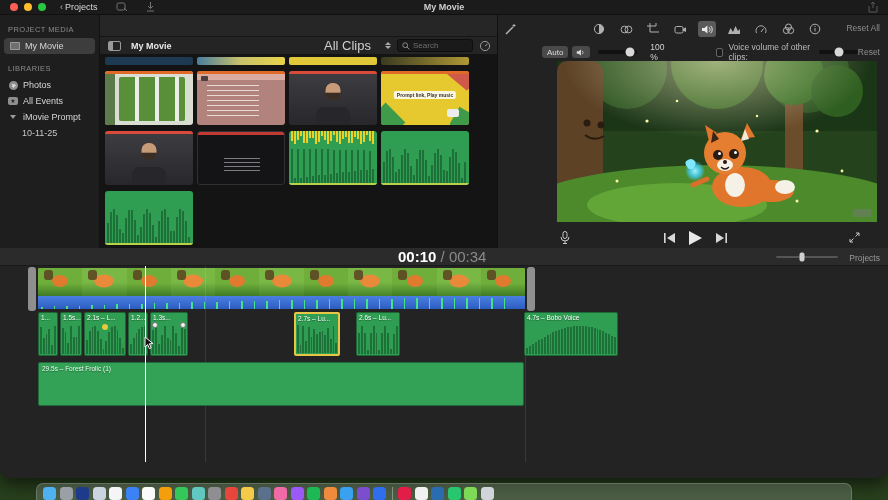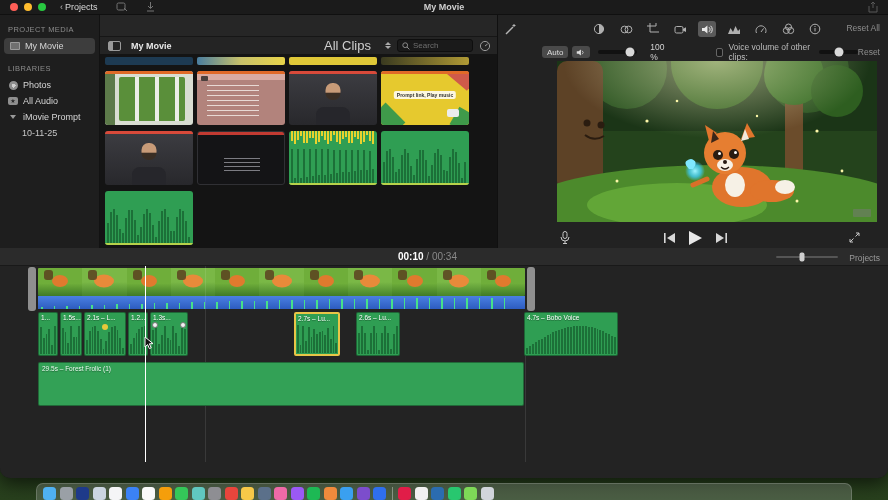--- a/index.html
+++ b/index.html
@@ -105,21 +105,21 @@
   .slider .kn{position:absolute;top:50%;transform:translate(-50%,-50%);width:9px;height:9px;border-radius:50%;background:#d8d8d8}
   .checkbox{width:9px;height:9px;border:1px solid #666;border-radius:2px;background:#1a1a1a}
   .viewer{position:absolute;left:59px;top:46px;width:320px;height:161px;background:#000;overflow:hidden}
   .transport{position:absolute;left:0;top:212px;width:100%;height:21px;display:flex;align-items:center}
   .tgroup{position:absolute;left:166px;display:flex;gap:14px;align-items:center}
   .fsbtn{position:absolute;right:28px}
   .micbtn{position:absolute;left:62px}
   
   .timeline{position:absolute;left:0;top:248px;width:888px;height:230px;background:#232323}
   .tl-head{position:absolute;left:0;top:0;width:100%;height:18px;background:#2b2b2b;border-bottom:1px solid #191919;display:flex;align-items:center}
-  .timecode{position:absolute;left:398px;font-size:10px;color:#fff;font-weight:bold}
+  .timecode{position:absolute;left:398px;font-size:15px;color:#fff;font-weight:bold}
   .timecode .dur{color:#8a8a8a;font-weight:normal}
   .zoomslider{position:absolute;right:50px;top:8px;width:62px;height:2px;background:#555;border-radius:1px}
   .zoomslider .th{position:absolute;left:42%;top:50%;transform:translate(-50%,-50%);width:5px;height:9px;border-radius:2px;background:#cfcfcf}
   .settings{position:absolute;right:8px;top:5px;font-size:8.5px;color:#9a9a9a}
   .tracks{position:absolute;left:0;top:18px;width:100%;height:212px}
   .bracket{position:absolute;width:8px;height:44px;background:#8f8f8f;border-radius:3px;top:1px}
   .filmstrip{position:absolute;left:38px;top:2px;width:487px;height:28px;display:flex;overflow:hidden;border-radius:1px}
   .frame{flex:none;width:44.3px;height:28px;position:relative;background:linear-gradient(#6fae3a 55%,#3f7a26 100%)}
   .frame:before{content:"";position:absolute;left:50%;top:45%;transform:translate(-50%,-50%);width:16px;height:12px;border-radius:50%;background:#e07a2e}
   .frame:after{content:"";position:absolute;left:6px;top:2px;width:9px;height:10px;border-radius:3px;background:#5a3a1e;opacity:.8}
@@ -195,21 +195,21 @@
     <div class="sb-row">
       <span class="sb-ico">
           <span class="flower"></span>
         </span>
       <span>Photos</span>
     </div>
     <div class="sb-row">
       <span class="sb-ico">
           <span class="events">★</span>
         </span>
-      <span>All Audio</span>
+      <span>All Events</span>
     </div>
     <div class="sb-row">
       <span class="sb-ico">
           <span class="caret"></span>
         </span>
       <span>iMovie Prompt</span>
     </div>
     <div class="sb-row indent">
       <span>10-11-25</span>
     </div>

